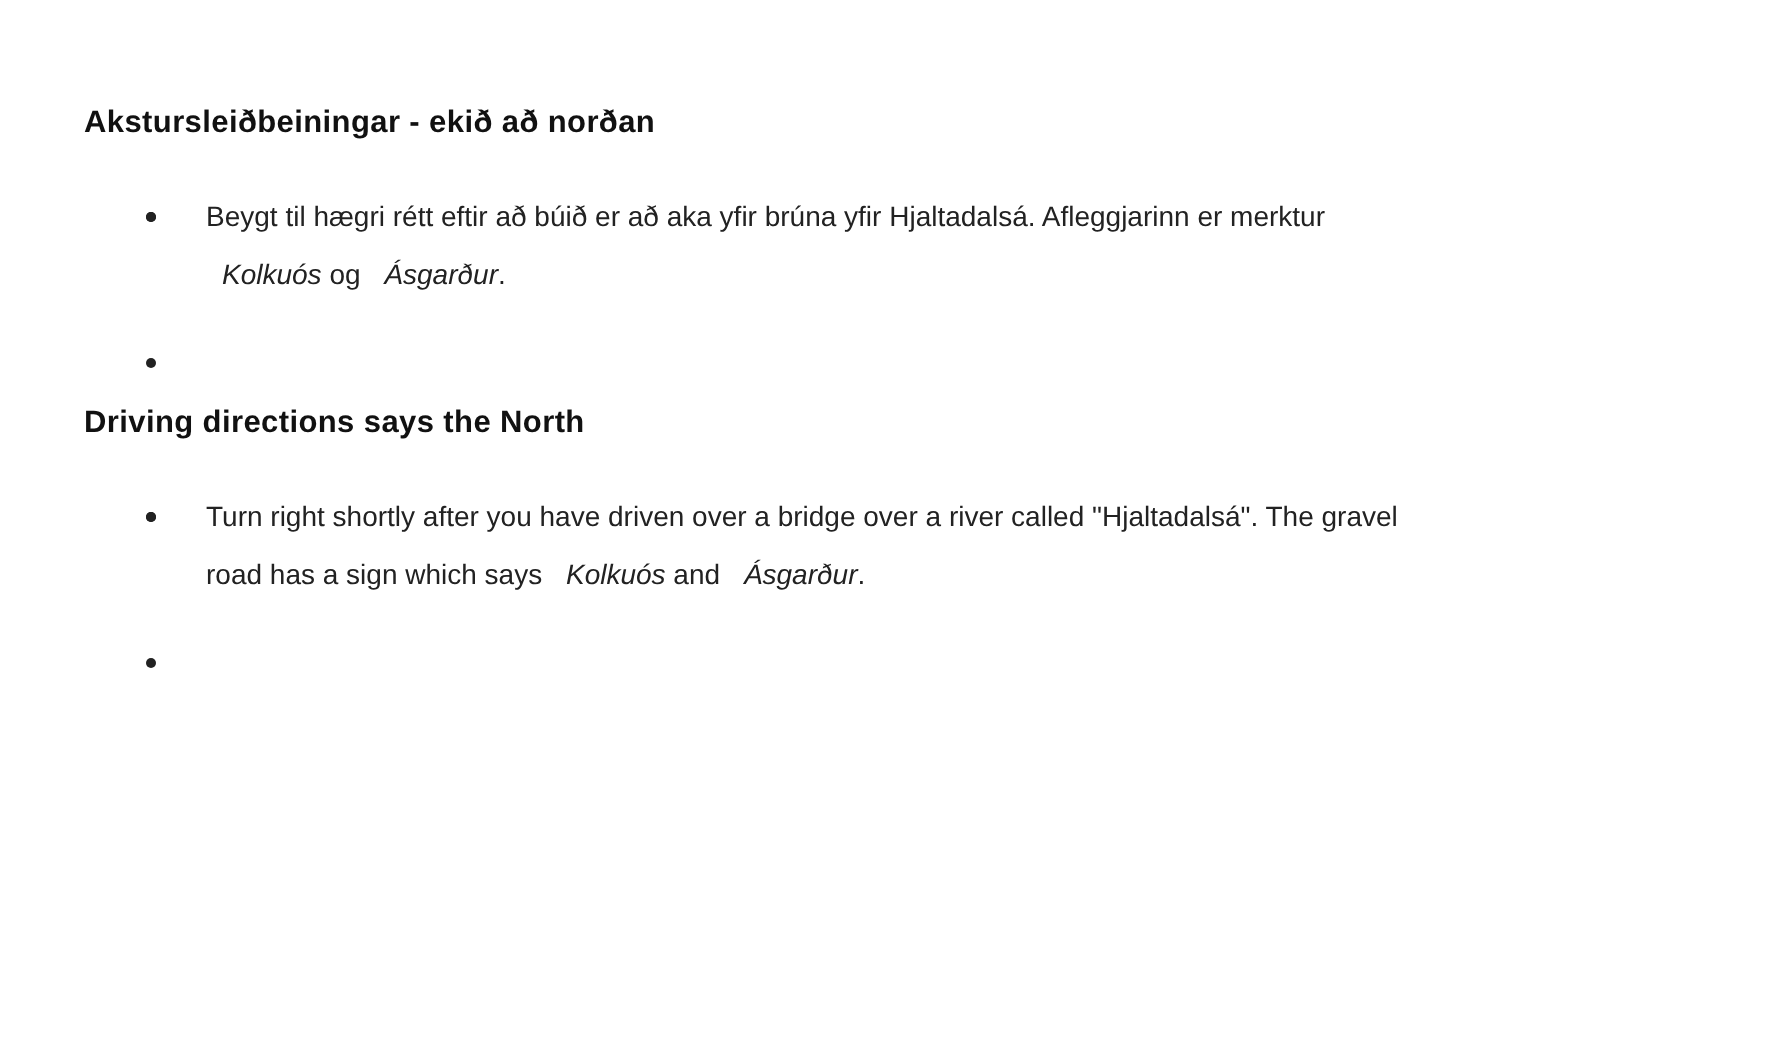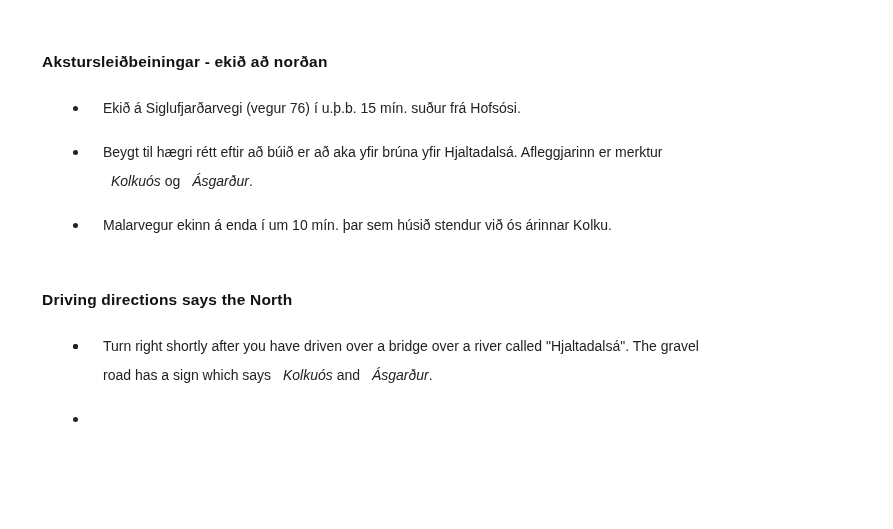--- a/index.html
+++ b/index.html
@@ -65,23 +65,23 @@
   }
 </style>
 </head>
 <body>
 
 <div class="doc-page">
 
   <div class="section section-is">
     <h2 class="section-heading">Akstursleiðbeiningar - ekið að norðan</h2>
     <ul class="bullet-list">
-        <li><span class="bullet-marker"></span><span class="bullet-content"><span class="text-run">Ekið á Siglufjarðarvegi (vegur 76) í u.þ.b. 15 mín. suður frá Hofsósi.</span></span></li>
+        <li><span class="bullet-marker"></span></li>
         <li><span class="bullet-marker"></span><span class="bullet-content"><span class="text-run">Beygt til hægri rétt eftir að búið er að aka yfir brúna yfir Hjaltadalsá. Afleggjarinn er merktur</span><br><em class="text-run-italic">Kolkuós</em><span class="text-run"> og </span><em class="text-run-italic">Ásgarður</em><span class="text-run">.</span></span></li>
-        <li><span class="bullet-marker"></span><span class="bullet-content"><span class="text-run">Malarvegur ekinn á enda í um 10 mín. þar sem húsið stendur við ós árinnar Kolku.</span></span></li>
+        <li><span class="bullet-marker"></span></li>
       </ul>
   </div>
 
   <div class="section section-en">
     <h2 class="section-heading">Driving directions says the North</h2>
     <ul class="bullet-list">
         <li><span class="bullet-marker"></span></li>
         <li><span class="bullet-marker"></span><span class="bullet-content"><span class="text-run">Turn right shortly after you have driven over a bridge over a river called "Hjaltadalsá". The gravel</span><br><span class="text-run">road has a sign which says </span><em class="text-run-italic">Kolkuós</em><span class="text-run"> and </span><em class="text-run-italic">Ásgarður</em><span class="text-run">.</span></span></li>
         <li><span class="bullet-marker"></span></li>
       </ul>

